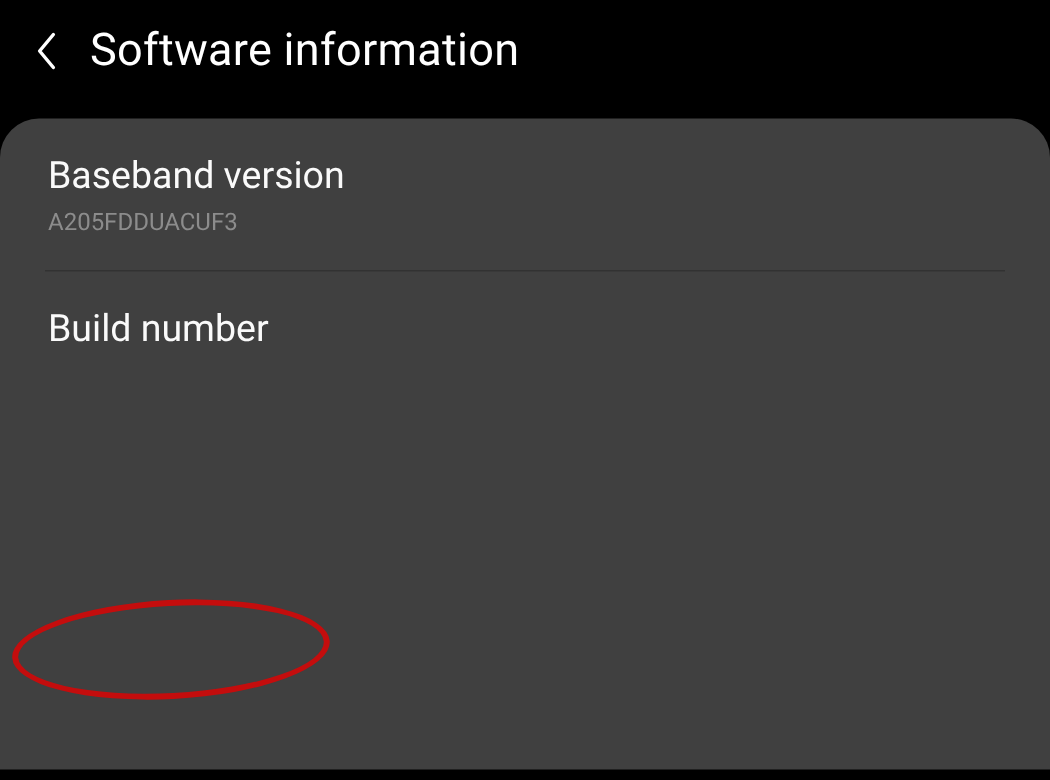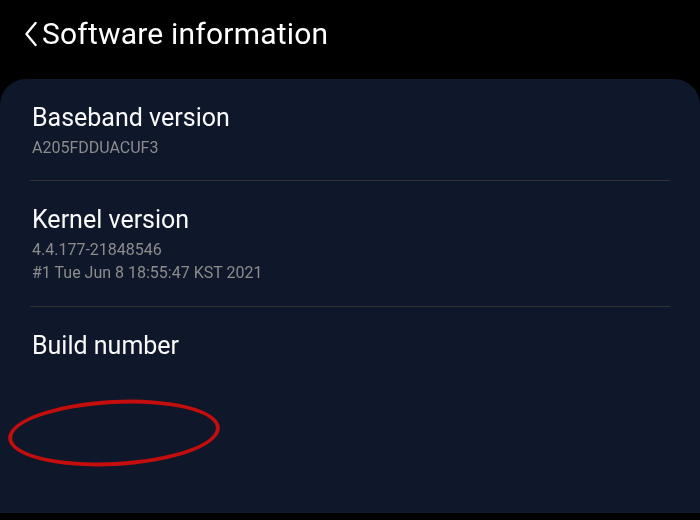--- a/index.html
+++ b/index.html
@@ -12,20 +12,21 @@
       height: 520px;
       background: #000000;
       font-family: -apple-system, BlinkMacSystemFont, "Segoe UI", Roboto, Helvetica, Arial, sans-serif;
       overflow: hidden;
       position: relative;
     }
     .header {
       display: flex;
       align-items: center;
       padding: 16px 20px 28px 20px;
+      gap: 18px;
       text-align: right;
     }
     .back-icon {
       color: #ffffff;
       display: inline-flex;
       align-items: center;
       cursor: pointer;
     }
     .back-icon svg {
       width: 22px;
@@ -36,21 +37,21 @@
       stroke-linecap: round;
       stroke-linejoin: round;
     }
     .page-title {
       color: #ffffff;
       font-size: 30px;
       font-weight: 400;
       letter-spacing: 0.2px;
     }
     .content-panel {
-      background: #0f172a;
+      background: #404040;
       border-radius: 26px 26px 0 0;
       padding: 0 0 40px 0;
       height: calc(100% - 86px);
     }
     .list-item {
       padding: 24px 32px 22px 32px;
       position: relative;
     }
     .list-item::after {
       content: "";
@@ -100,25 +101,20 @@
   <div class="page-title">Software information</div>
 </div>
 
 <div class="content-panel">
 
   <div class="list-item">
     <div class="item-title">Baseband version</div>
     <div class="item-sub">A205FDDUACUF3</div>
   </div>
 
-  <div class="list-item">
-    <div class="item-title">Kernel version</div>
-    <div class="item-sub">4.4.177-21848546</div>
-    <div class="item-sub">#1 Tue Jun 8 18:55:47 KST 2021</div>
-  </div>
 
   <div class="list-item no-divider">
     <div class="item-title">Build number</div>
   </div>
 
 </div>
 
 <div class="highlight-ellipse"></div>
 
 </body></html>

